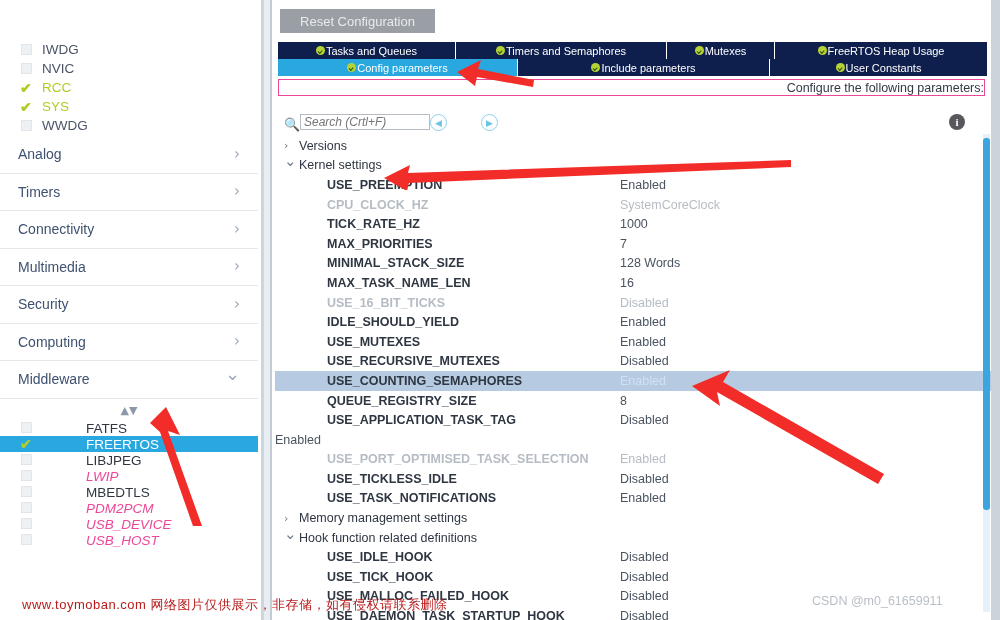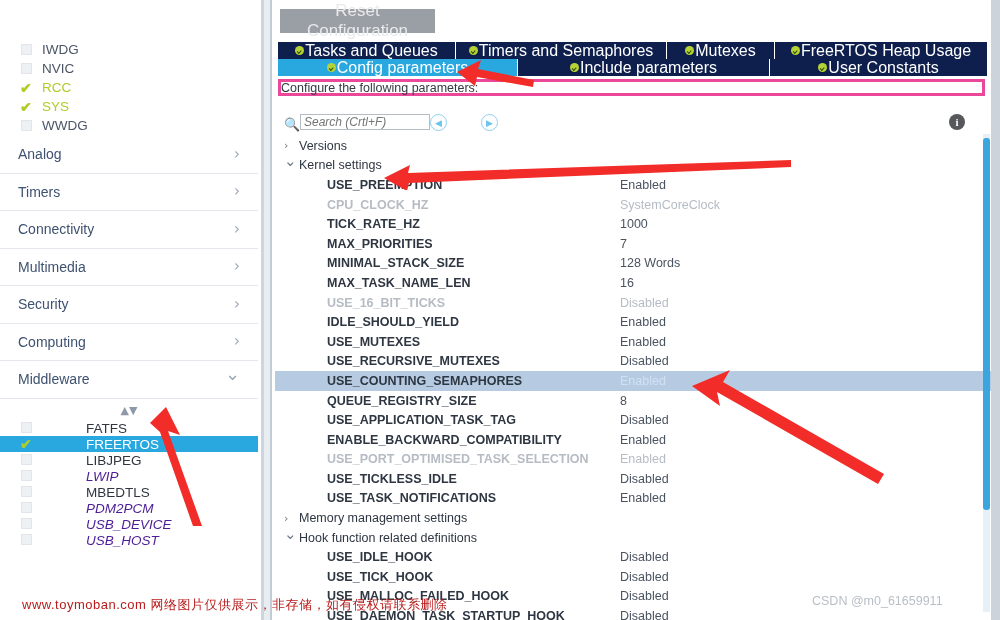--- a/index.html
+++ b/index.html
@@ -126,21 +126,21 @@
     background: #eef1f4;
     border: 1px solid #e2e6ea;
     box-sizing: border-box;
   }
   .mw-row.selected {
     background: #29a8e0;
     color: #ffffff;
     width: 245px;
   }
   .mw-row.selected .chk.tick { color: #b0cd27; font-size: 14px; line-height:12px; font-weight:bold;}
-  .mw-row.disabled { color: #4c1d95; font-style: italic; }
+  .mw-row.disabled { color: #ec4899; font-style: italic; }
 
   
   #divider {
     position: absolute;
     left: 258px; top: 0;
     width: 17px; height: 620px;
     background: linear-gradient(to right, #ffffff 0px, #ffffff 3px, #cdd6de 3px, #cdd6de 6px, #e8edf1 6px, #e8edf1 12px, #c3ccd5 12px, #c3ccd5 14px, #ffffff 14px);
   }
 
   
@@ -150,41 +150,41 @@
     width: 725px; height: 620px;
     background: #ffffff;
     overflow: hidden;
   }
   #reset-btn {
     position: absolute;
     left: 5px; top: 9px;
     width: 155px; height: 24px;
     background: #9a9fa5;
     color: #e9eaec;
-    font-size: 17px;
+    font-size: 13px;
     display: flex;
     align-items: center;
     justify-content: center;
     border: none;
     font-family: "Liberation Sans", sans-serif;
   }
 
   .tabrow {
     position: absolute;
     left: 3px;
     width: 709px;
     height: 17px;
     display: flex;
   }
   .tabrow.r1 { top: 42px; }
   .tabrow.r2 { top: 59px; }
   .tab {
     background: #0e1f4e;
     color: #ffffff;
-    font-size: 16px;
+    font-size: 11px;
     display: flex;
     align-items: center;
     justify-content: center;
     border-right: 1px solid #ffffff;
     box-sizing: border-box;
     gap: 1px;
     white-space: nowrap;
   }
   .tab:last-child { border-right: none; }
   .tab.active { background: #29a8e0; }
@@ -203,28 +203,29 @@
     width: 3px; height: 1.5px;
     border-left: 1.4px solid #2d4b05;
     border-bottom: 1.4px solid #2d4b05;
     transform: rotate(-45deg);
   }
 
   #configure-bar {
     position: absolute;
     left: 3px; top: 79px;
     width: 707px; height: 17px;
-    border: 3px solid #ec4899;
+    border: 1px solid #ec4899;
     box-sizing: border-box;
     background: #ffffff;
     font-size: 12.5px;
     color: #333a44;
     display: flex;
     align-items: center;
-    padding-left: 0;
+    padding-left: 18px;
+    justify-content: flex-end;
   }
 
   #toolbar {
     position: absolute;
     left: 0; top: 111px;
     width: 725px; height: 28px;
   }
   #search-icon {
     position: absolute;
     left: 9px; top: 6px;
@@ -562,21 +563,20 @@
         </div>
         <div class="prow">
           <span class="pname">QUEUE_REGISTRY_SIZE</span>
           <span class="pval">8</span>
         </div>
         <div class="prow">
           <span class="pname">USE_APPLICATION_TASK_TAG</span>
           <span class="pval">Disabled</span>
         </div>
         <div class="prow">
-          <span class="pname">ENABLE_BACKWARD_COMPATIBILITY</span>
           <span class="pval">Enabled</span>
         </div>
         <div class="prow dim">
           <span class="pname">USE_PORT_OPTIMISED_TASK_SELECTION</span>
           <span class="pval">Enabled</span>
         </div>
         <div class="prow">
           <span class="pname">USE_TICKLESS_IDLE</span>
           <span class="pval">Disabled</span>
         </div>

